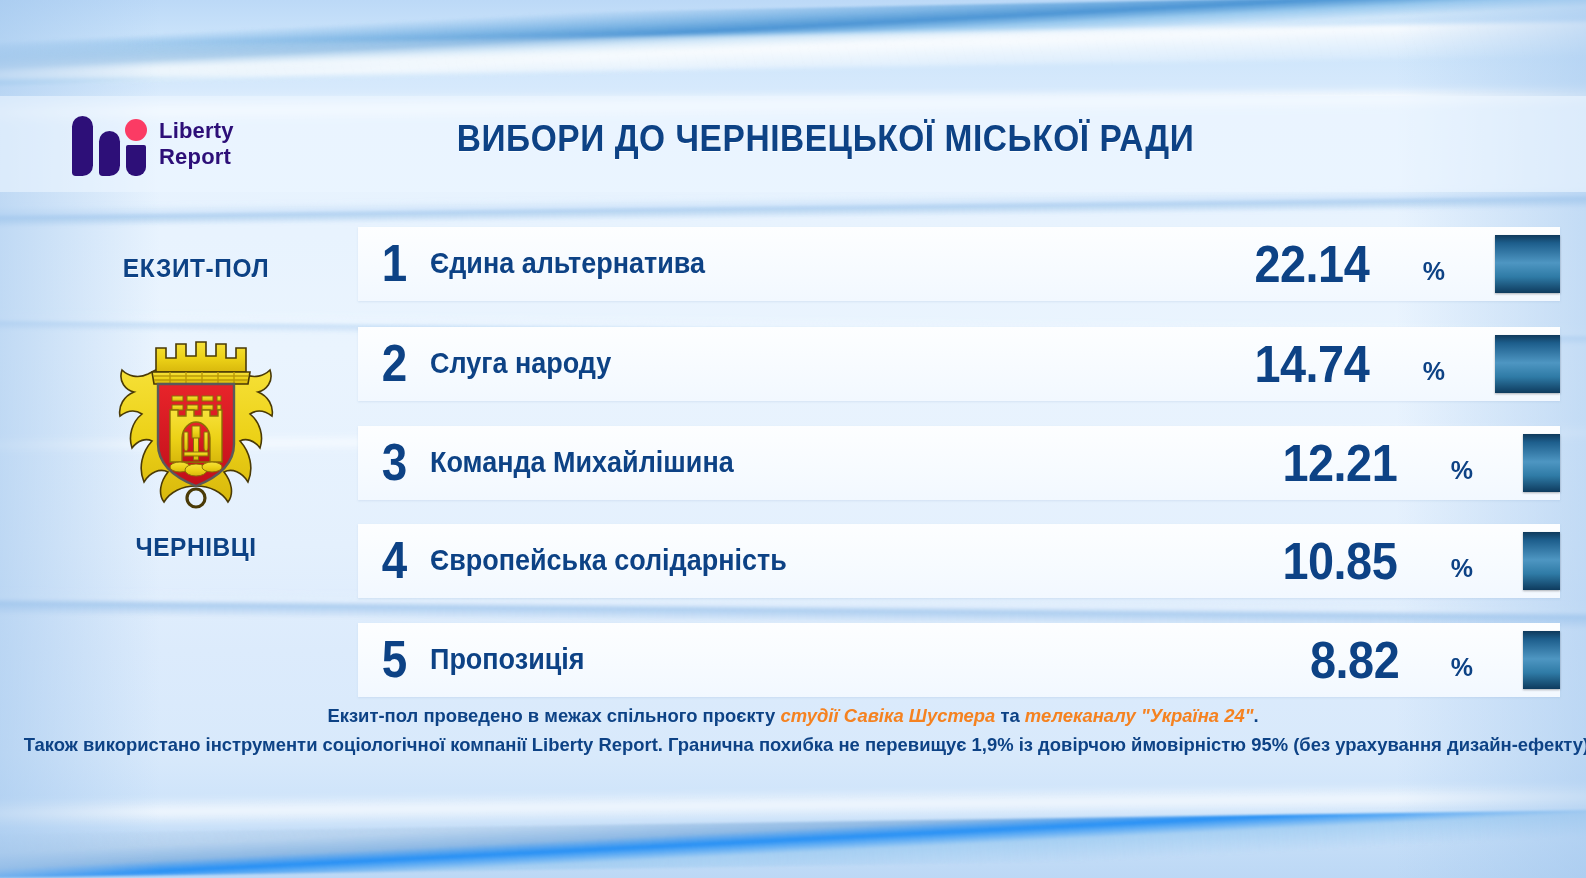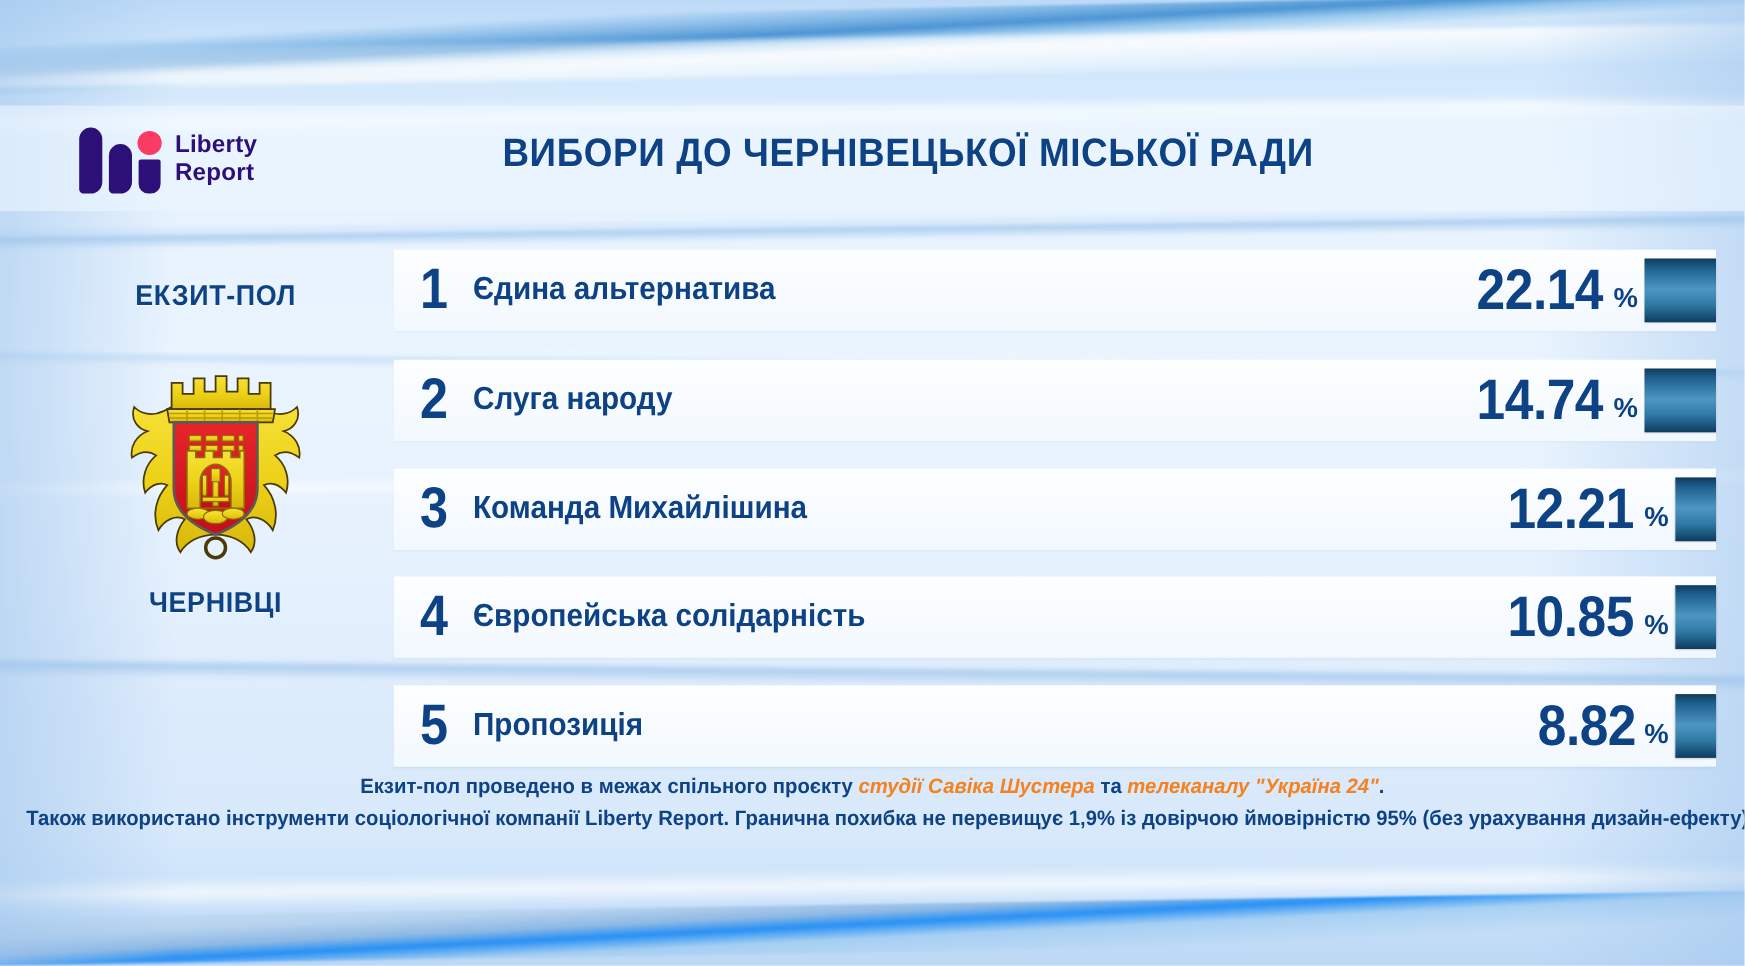--- a/index.html
+++ b/index.html
@@ -188,21 +188,21 @@
   }
   .row .pname {
     position: absolute; left: 72px; top: 50%;
     transform: translateY(-52%) scaleX(.93);
     transform-origin: left center;
     font-size: 29px; font-weight: bold; color: #0d4285;
     white-space: nowrap;
   }
   .row .valwrap {
     position: absolute; right: 0; top: 0; height: 100%;
-    display: flex; align-items: center; justify-content: flex-start;
+    display: flex; align-items: center; justify-content: flex-start; gap: 44px;
   }
   .row .pct {
     font-size: 52px; font-weight: bold; color: #0d4285;
     line-height: 1; transform: scaleX(.9); letter-spacing: -.5px;
   }
   .row .sym {
     font-size: 25px; font-weight: bold; color: #0d4285;
     margin: 14px 6px 0 3px;
   }
   .row .bar {

